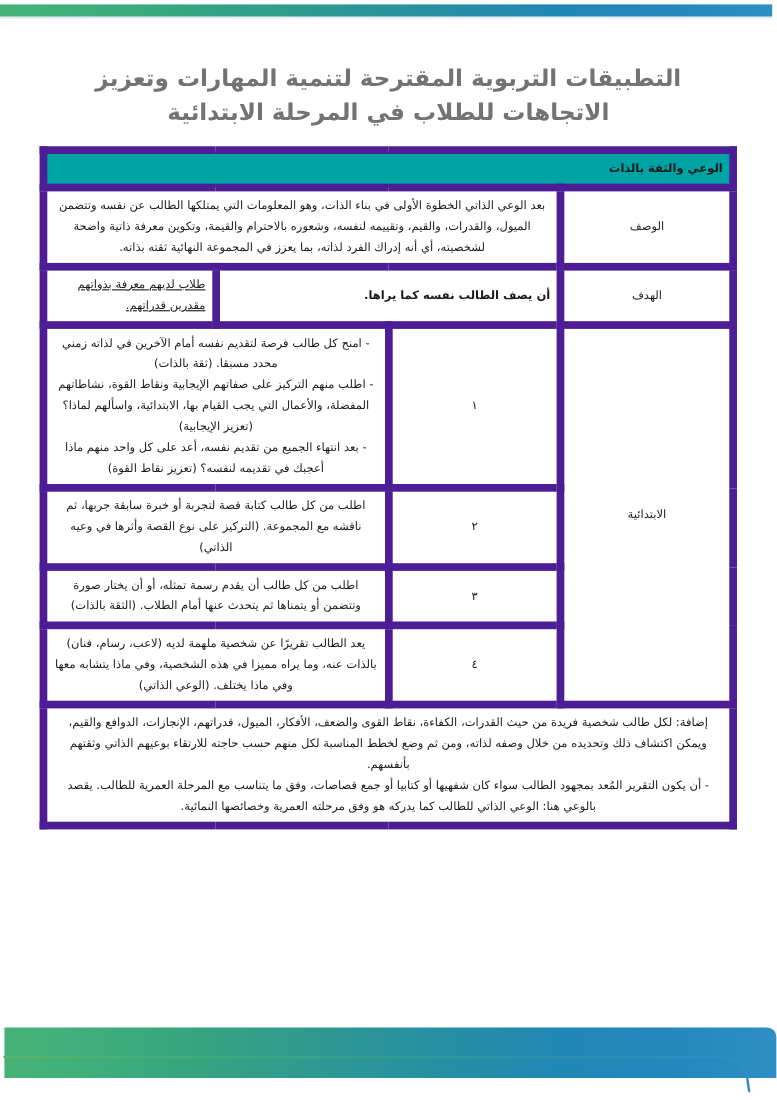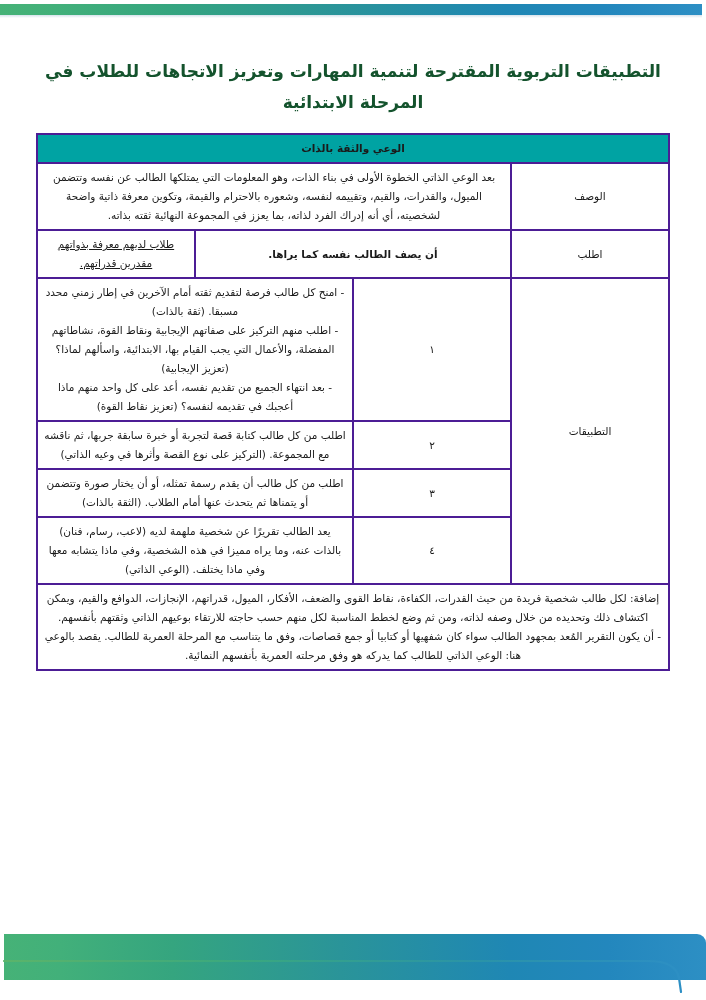--- a/index.html
+++ b/index.html
@@ -33,45 +33,44 @@
     background: linear-gradient(to bottom, rgba(120,160,190,0.30), rgba(255,255,255,0));
   }
 
   
   .page-title {
     position: absolute;
     top: 56px;
     left: 36px;
     width: 634px;
     text-align: center;
-    color: #14532d;
-    font-size: 17px;
+    color: #737373;
+    font-size: 21px;
     font-weight: bold;
     line-height: 31px;
     direction: rtl;
   }
 
   
   .doc-table {
     position: absolute;
     top: 133px;
     left: 36px;
     width: 634px;
     border-collapse: collapse;
     table-layout: fixed;
     direction: rtl;
   }
   .doc-table td, .doc-table th {
-    border: 2px solid #4c1d95;
+    border: 7px solid #4c1d95;
     padding: 4px 6px;
     font-size: 10.5px;
     line-height: 19px;
     color: #1a1a1a;
     vertical-align: middle;
-    text-align: center;
   }
   .tbl-head {
     background: #00a3a3;
     color: #ffffff;
     font-size: 11px;
     font-weight: bold;
     padding: 4px 0 5px 0;
     border: 1px solid #00a3a3;
     letter-spacing: 0.2px;
   }
@@ -140,30 +139,30 @@
     <tr>
       <td class="tbl-head" colspan="4">الوعي والثقة بالذات</td>
     </tr>
 
     <tr>
       <td class="label-cell">الوصف</td>
       <td class="body-text" colspan="3">بعد الوعي الذاتي الخطوة الأولى في بناء الذات، وهو المعلومات التي يمتلكها الطالب عن نفسه وتتضمن الميول، والقدرات، والقيم، وتقييمه لنفسه، وشعوره بالاحترام والقيمة، وتكوين معرفة ذاتية واضحة لشخصيته، أي أنه إدراك الفرد لذاته، بما يعزز في المجموعة النهائية ثقته بذاته.</td>
     </tr>
 
     <tr>
-      <td class="label-cell">اطلب</td>
+      <td class="label-cell">الهدف</td>
       <td class="goal-text" colspan="2">أن يصف الطالب نفسه كما يراها.</td>
       <td class="out-text">طلاب لديهم معرفة بذواتهم مقدرين قدراتهم.</td>
     </tr>
 
     <tr>
-      <td class="label-cell" rowspan="4">التطبيقات</td>
+      <td class="label-cell" rowspan="4">الابتدائية</td>
       <td class="num-cell">١</td>
       <td class="body-text" colspan="2">
-        <div>- امنح كل طالب فرصة لتقديم ثقته أمام الآخرين في إطار زمني محدد مسبقا. (ثقة بالذات)</div>
+        <div>- امنح كل طالب فرصة لتقديم نفسه أمام الآخرين في لذاته زمني محدد مسبقا. (ثقة بالذات)</div>
         <div>- اطلب منهم التركيز على صفاتهم الإيجابية ونقاط القوة، نشاطاتهم المفضلة، والأعمال التي يجب القيام بها، الابتدائية، واسألهم لماذا؟ (تعزيز الإيجابية)</div>
         <div>- بعد انتهاء الجميع من تقديم نفسه، أعد على كل واحد منهم ماذا أعجبك في تقديمه لنفسه؟ (تعزيز نقاط القوة)</div>
       </td>
     </tr>
 
     <tr>
       <td class="num-cell">٢</td>
       <td class="body-text" colspan="2">اطلب من كل طالب كتابة قصة لتجربة أو خبرة سابقة جربها، ثم ناقشه مع المجموعة. (التركيز على نوع القصة وأثرها في وعيه الذاتي)</td>
     </tr>
 
@@ -173,21 +172,21 @@
     </tr>
 
     <tr>
       <td class="num-cell">٤</td>
       <td class="body-text" colspan="2">يعد الطالب تقريرًا عن شخصية ملهمة لديه (لاعب، رسام، فنان) بالذات عنه، وما يراه مميزا في هذه الشخصية، وفي ماذا يتشابه معها وفي ماذا يختلف. (الوعي الذاتي)</td>
     </tr>
 
     <tr>
       <td class="note-cell" colspan="4">
         <p>إضافة: لكل طالب شخصية فريدة من حيث القدرات، الكفاءة، نقاط القوى والضعف، الأفكار، الميول، قدراتهم، الإنجازات، الدوافع والقيم، ويمكن اكتشاف ذلك وتحديده من خلال وصفه لذاته، ومن ثم وضع لخطط المناسبة لكل منهم حسب حاجته للارتقاء بوعيهم الذاتي وثقتهم بأنفسهم.</p>
-        <p>- أن يكون التقرير المُعد بمجهود الطالب سواء كان شفهيها أو كتابيا أو جمع قصاصات، وفق ما يتناسب مع المرحلة العمرية للطالب. يقصد بالوعي هنا: الوعي الذاتي للطالب كما يدركه هو وفق مرحلته العمرية بأنفسهم النمائية.</p>
+        <p>- أن يكون التقرير المُعد بمجهود الطالب سواء كان شفهيها أو كتابيا أو جمع قصاصات، وفق ما يتناسب مع المرحلة العمرية للطالب. يقصد بالوعي هنا: الوعي الذاتي للطالب كما يدركه هو وفق مرحلته العمرية وخصائصها النمائية.</p>
       </td>
     </tr>
   </tbody>
 </table>
 
 <div class="bottom-bar"></div>
 <svg class="bottom-line" viewBox="0 0 706 58" preserveAspectRatio="none">
   <defs>
     <linearGradient id="curveGrad" x1="1" y1="0" x2="0" y2="0">
       <stop offset="0%" stop-color="#2d8fc4"></stop>

